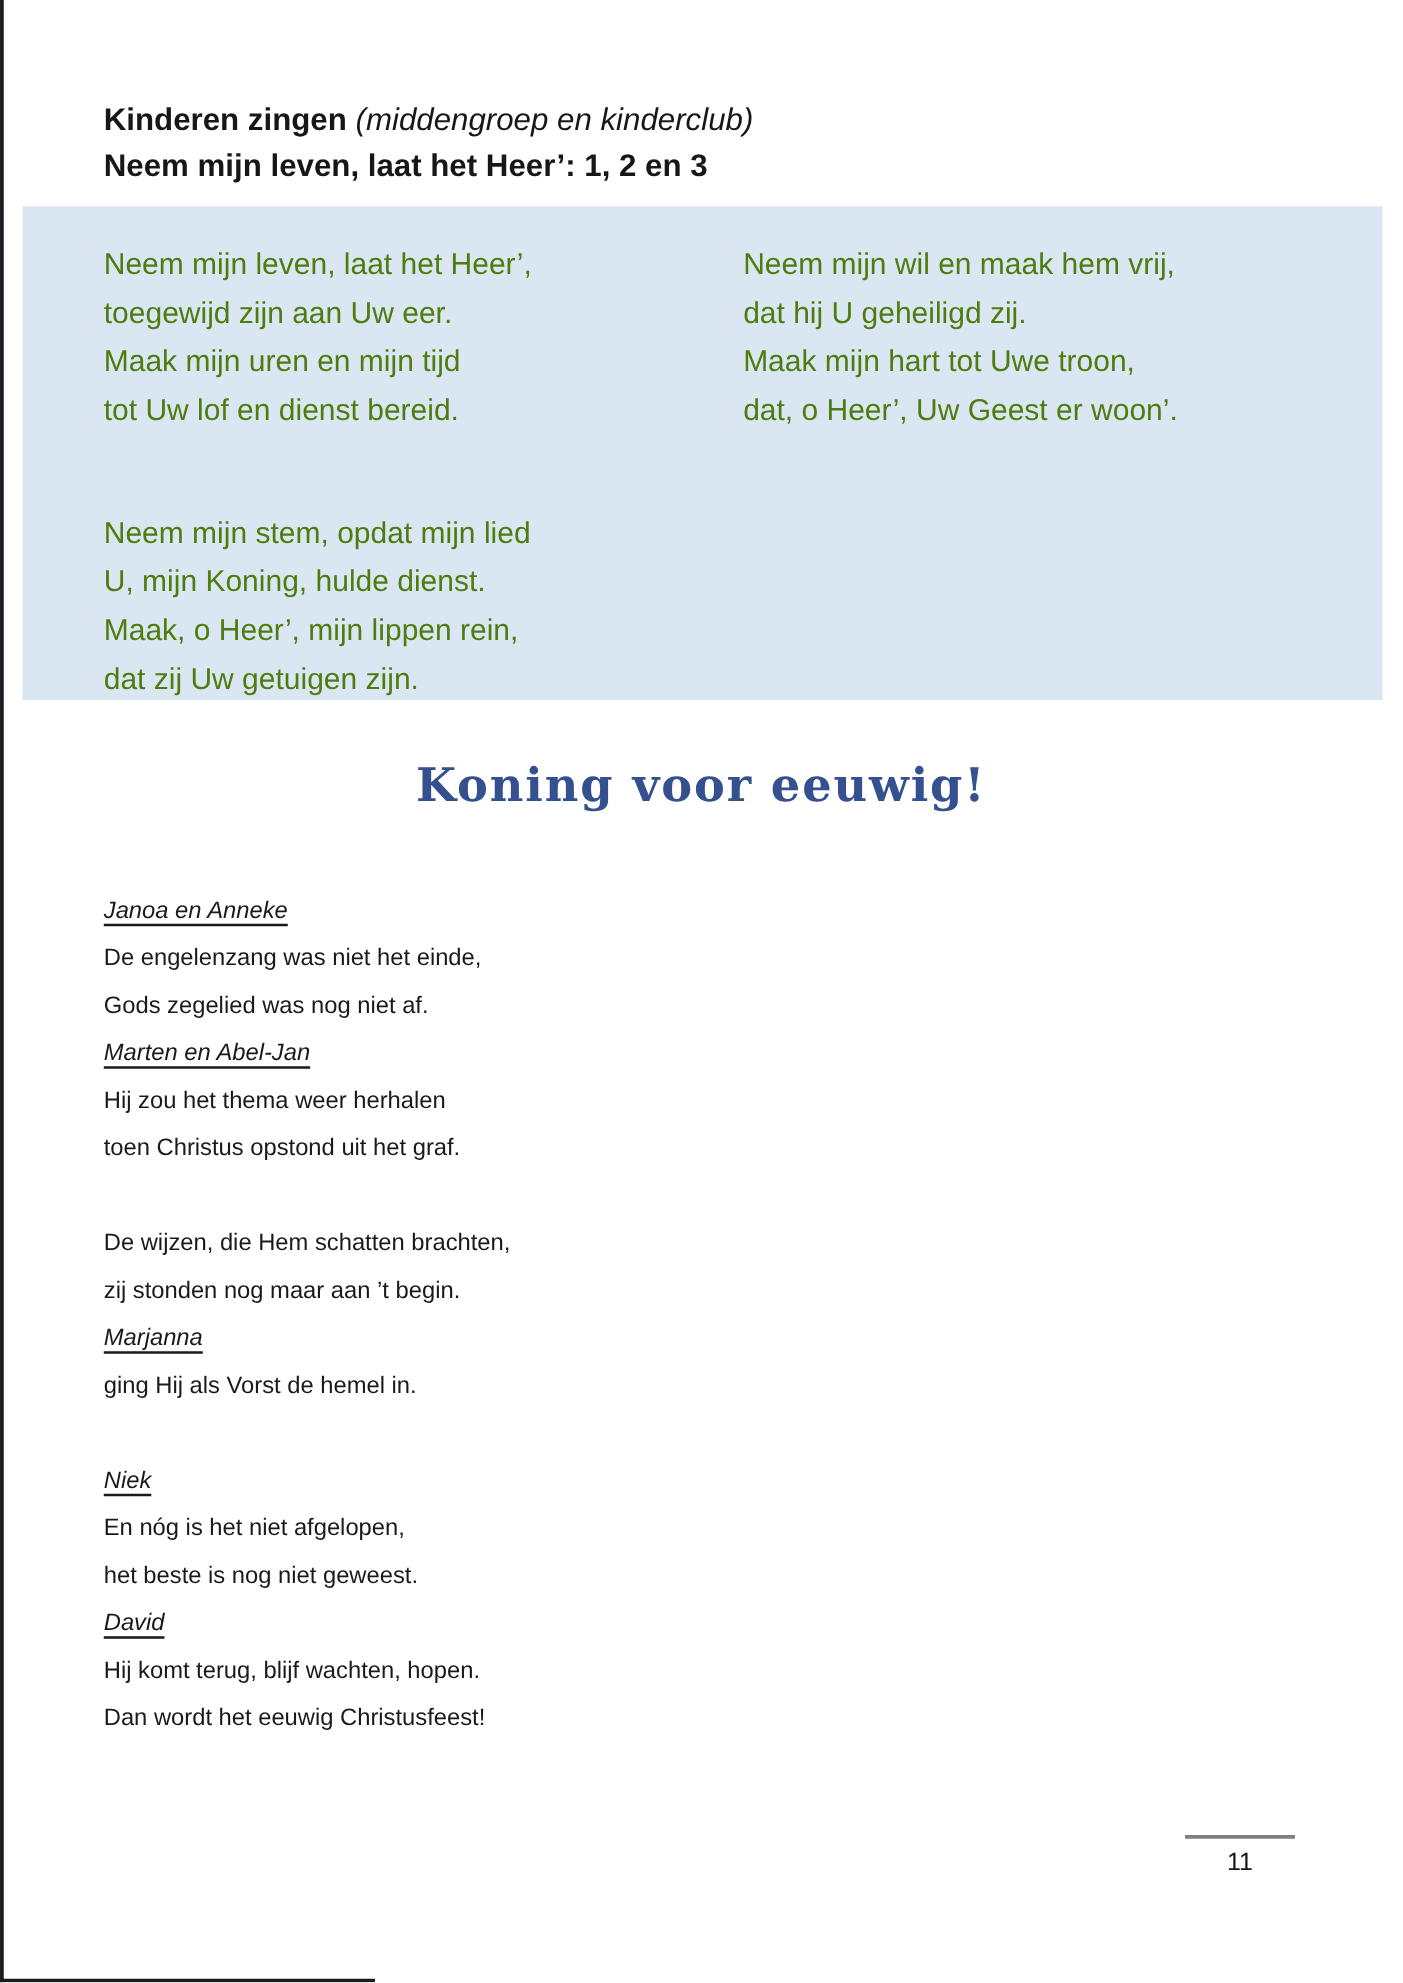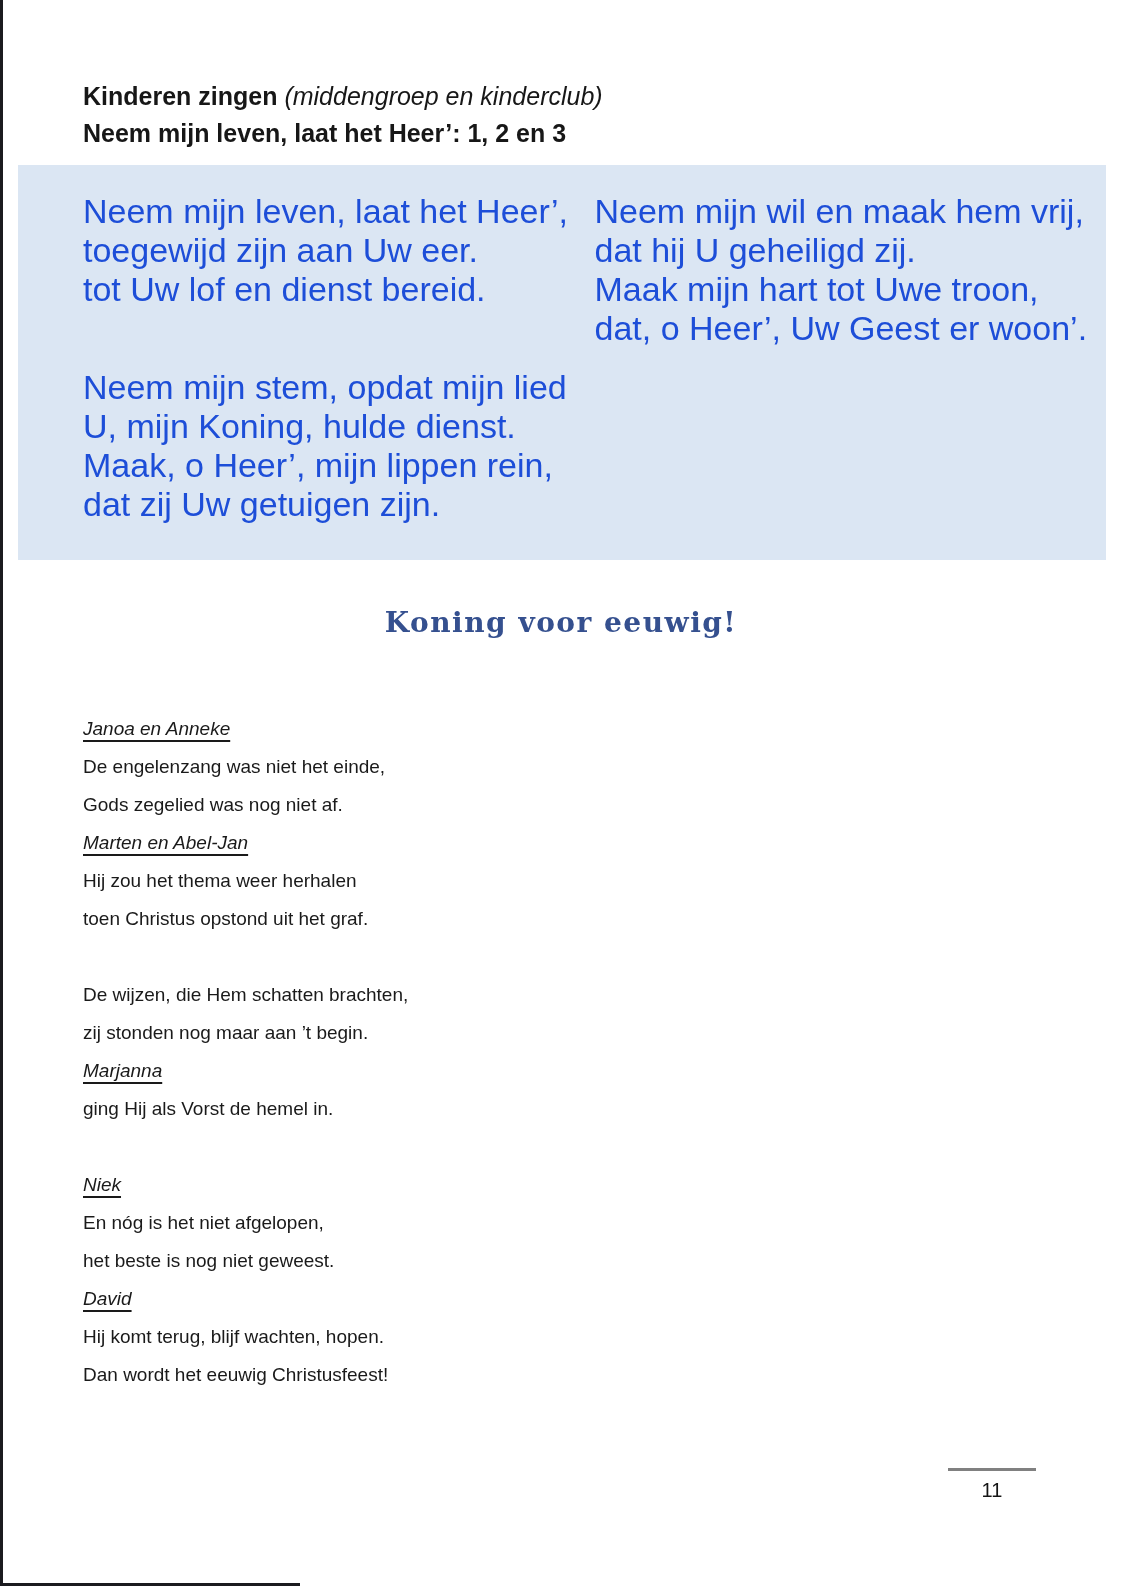--- a/index.html
+++ b/index.html
@@ -25,28 +25,28 @@
   }
   .header .title-italic{font-weight:normal;font-style:italic;}
   .song-box{
     position:absolute;left:18px;top:165px;width:1088px;height:395px;
     background:var(--box-bg,#dbe6f3);
     box-sizing:border-box;
     padding:27px 0 0 65px;
     display:flex;flex-direction:row;
   }
   .song-col{width:525px;}
-  .song-line{font-size:34px;line-height:39px;white-space:nowrap;color:#1d4ed8;}
+  .song-line{font-size:24px;line-height:39px;white-space:nowrap;color:#4d7c0f;}
   .verse + .verse{margin-top:59px;}
   .section-title{
     position:absolute;left:0;top:606px;width:1122px;
     text-align:center;
     font-family:"DejaVu Serif", serif;
     font-weight:bold;
-    font-size:28px;
+    font-size:37px;
     letter-spacing:1.5px;
     color:var(--accent,#35508f);
   }
   .poem{
     position:absolute;left:83px;top:710px;
     font-size:19px;line-height:38px;color:#1a1a1a;
   }
   .poem-group + .poem-group{margin-top:38px;}
   .speaker{
     font-style:italic;
@@ -75,20 +75,21 @@
   <div class="header">
     <div><span>Kinderen zingen</span><span class="title-italic"> (middengroep en kinderclub)</span></div>
     <div>Neem mijn leven, laat het Heer’: 1, 2 en 3</div>
   </div>
 
   <div class="song-box">
     <div class="song-col">
       <div class="verse">
         <div class="song-line">Neem mijn leven, laat het Heer’,</div>
         <div class="song-line">toegewijd zijn aan Uw eer.</div>
+        <div class="song-line">Maak mijn uren en mijn tijd</div>
         <div class="song-line">tot Uw lof en dienst bereid.</div>
       </div>
       <div class="verse">
         <div class="song-line">Neem mijn stem, opdat mijn lied</div>
         <div class="song-line">U, mijn Koning, hulde dienst.</div>
         <div class="song-line">Maak, o Heer’, mijn lippen rein,</div>
         <div class="song-line">dat zij Uw getuigen zijn.</div>
       </div>
     </div>
     <div class="song-col">

